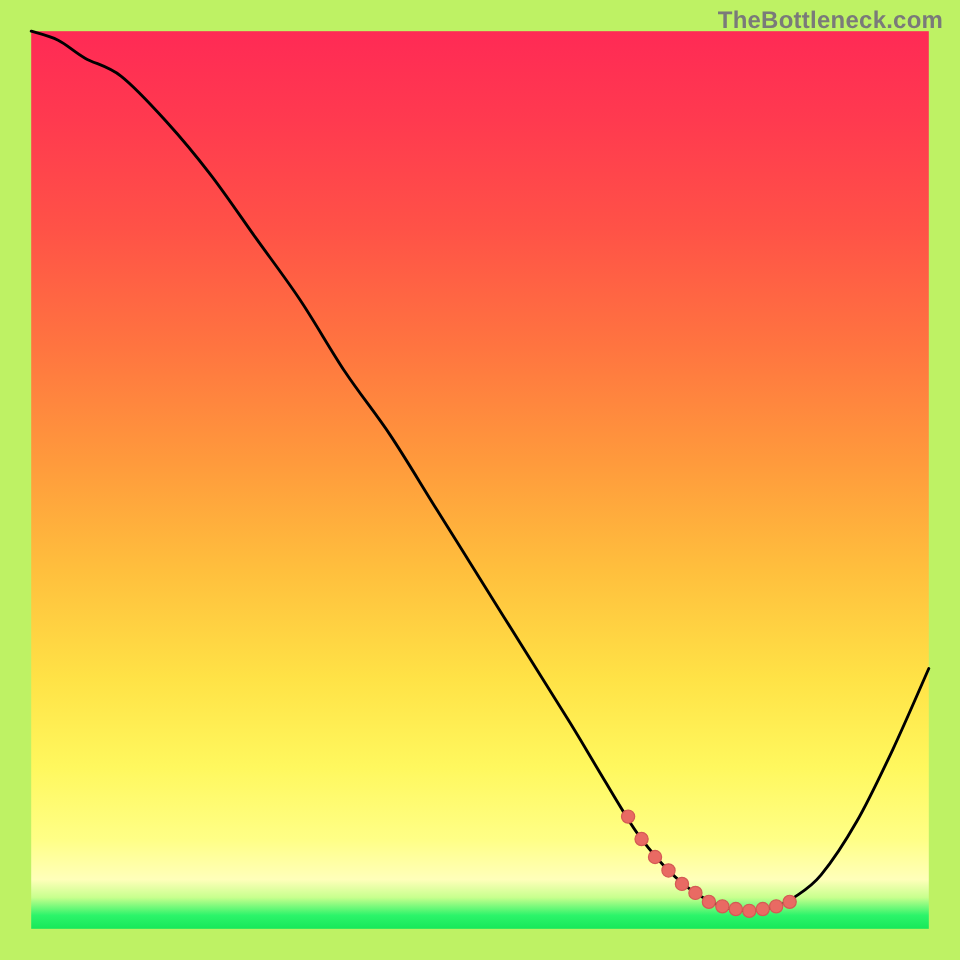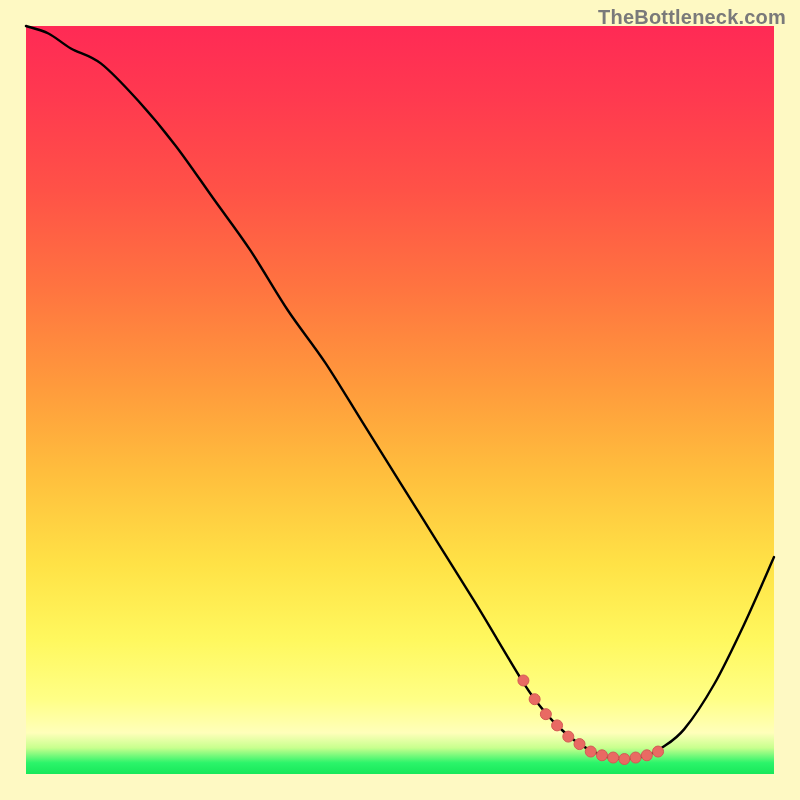--- a/index.html
+++ b/index.html
@@ -8,21 +8,21 @@
     width: 800px;
     height: 800px;
     overflow: hidden;
     background: #000;
     font-family: Arial, Helvetica, sans-serif;
   }
   .stage {
     position: relative;
     width: 800px;
     height: 800px;
-    background: #fef9c3;
+    background: #bef264;
   }
   .watermark {
     position: absolute;
     top: 6px;
     right: 14px;
     font-size: 20px;
     font-weight: 600;
     color: #7a7a7a;
     letter-spacing: 0.2px;
     z-index: 5;

